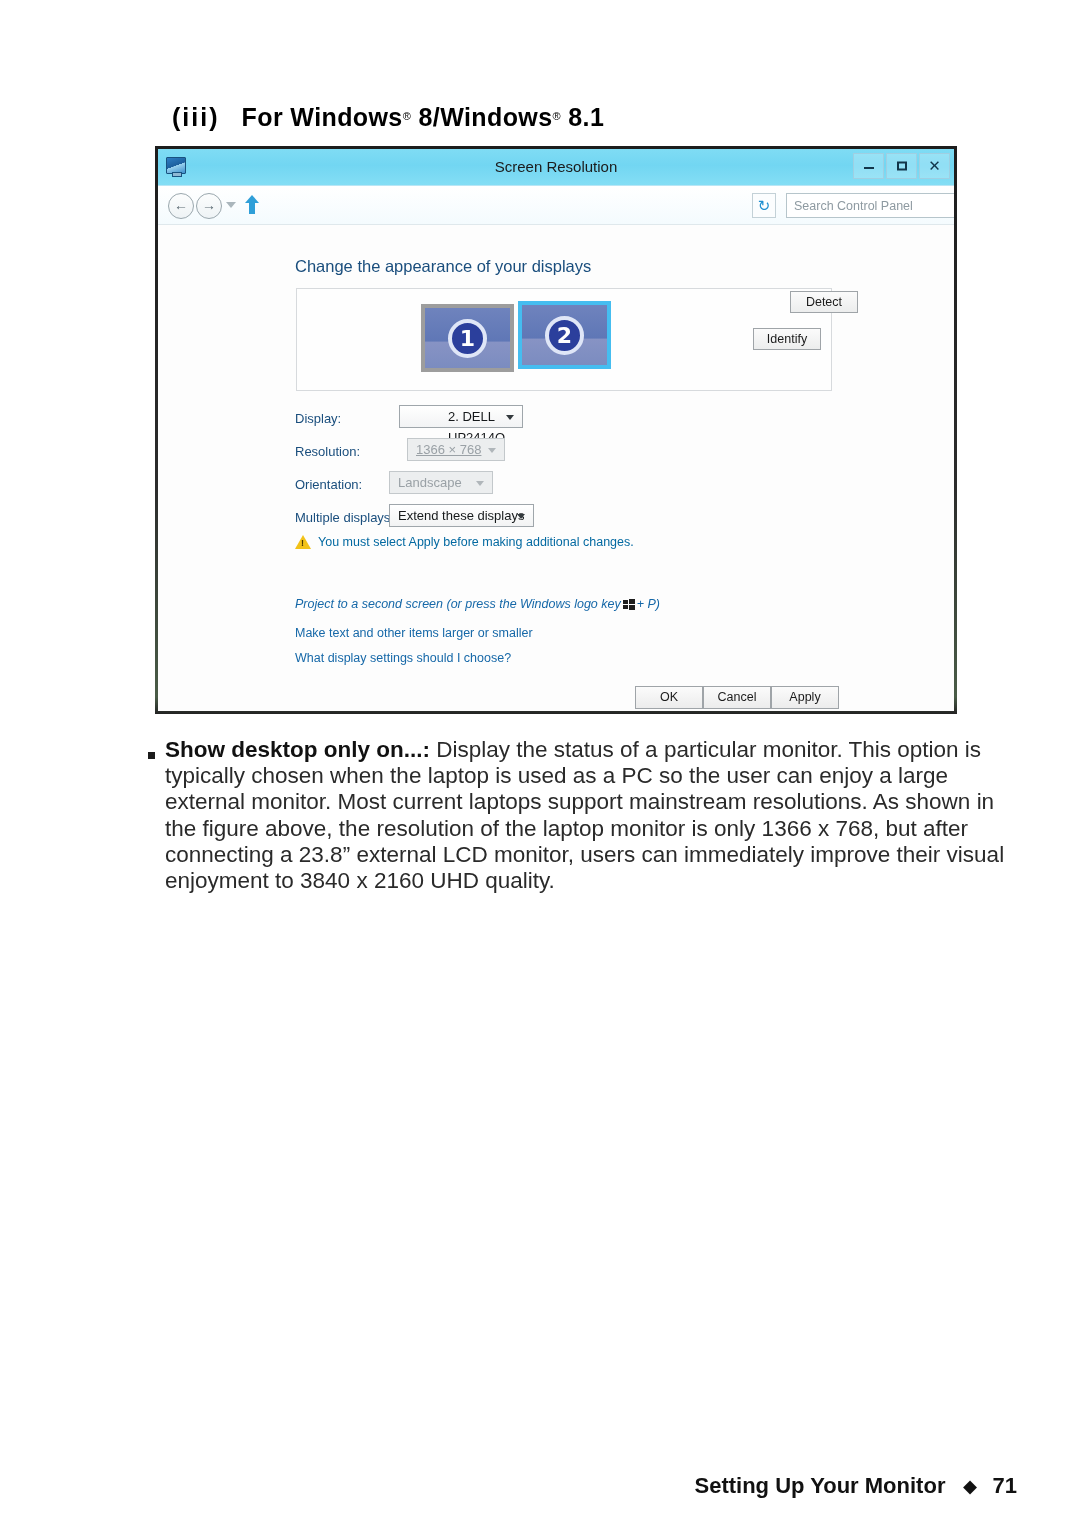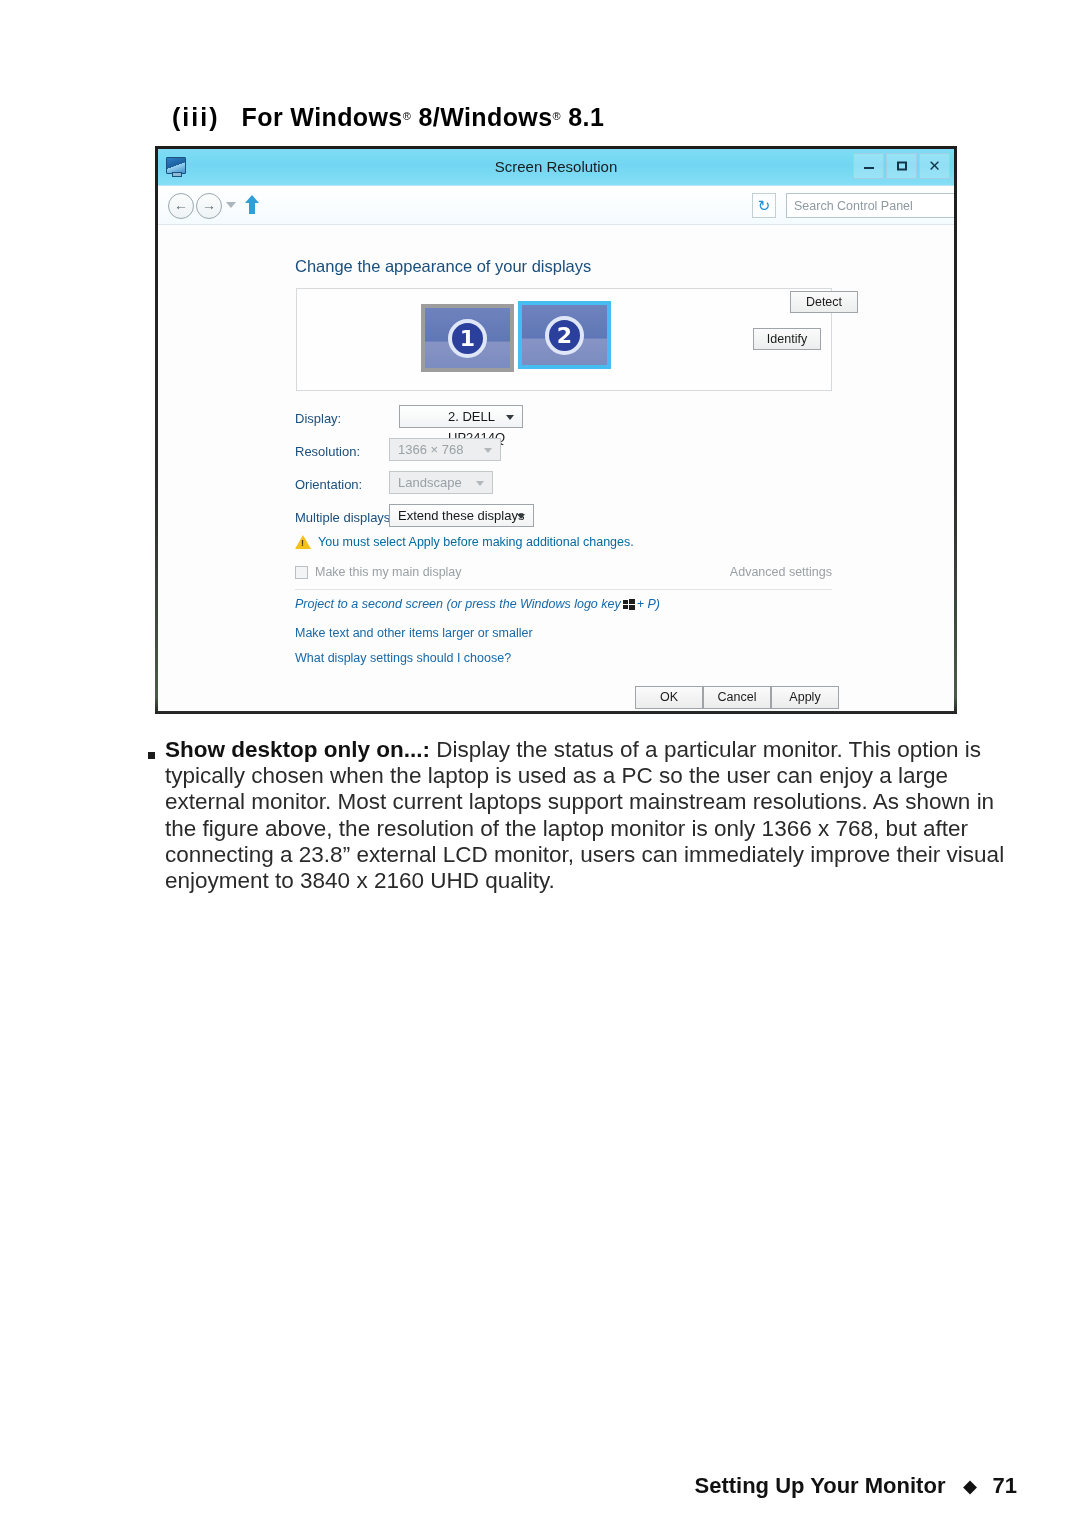--- a/index.html
+++ b/index.html
@@ -284,21 +284,21 @@
   .combo.disabled {
     background:#eceeef;
     border-color:#c3c8cb;
     color:#9aa1a6;
   }
   .combo.disabled .c-caret { border-top-color:#b0b6ba; }
 
   .r1l { left:137px; top:186px; }
   .r1c { left:241px; top:180px; width:124px;padding-left:48px; }
   .r2l { left:137px; top:219px; }
-  .r2c { left:231px; top:213px; width:112px; }
+  .r2c { left:249px; top:213px; width:98px;text-decoration:underline; }
   .r3l { left:137px; top:252px; }
   .r3c { left:231px; top:246px; width:104px; }
   .r4l { left:137px; top:285px; }
   .r4c { left:231px; top:279px; width:145px; }
 
   
   .warnrow {
     position:absolute; left:137px; top:310px;
     display:flex; align-items:center;
   }
@@ -504,25 +504,20 @@
     <div class="combo r4c">
       <span>Extend these displays</span>
       <span class="c-caret"></span>
     </div>
 
     <div class="warnrow">
       <span class="warn-tri"></span>
       <span class="warn-text">You must select Apply before making additional changes.</span>
     </div>
 
-    <div class="mainrow">
-      <span class="chk"></span>
-      <span class="chk-label">Make this my main display</span>
-      <span class="adv-link">Advanced settings</span>
-    </div>
 
     <div class="link lk1">
       <span>Project to a second screen (or press the Windows logo key</span><span class="winlogo"><i></i><i></i><i></i><i></i></span><span>+ P)</span>
     </div>
     <div class="link lk2">Make text and other items larger or smaller</div>
     <div class="link lk3">What display settings should I choose?</div>
 
     <div class="dlg-btns">
       <div class="dlg-btn">OK</div>
       <div class="dlg-btn">Cancel</div>

